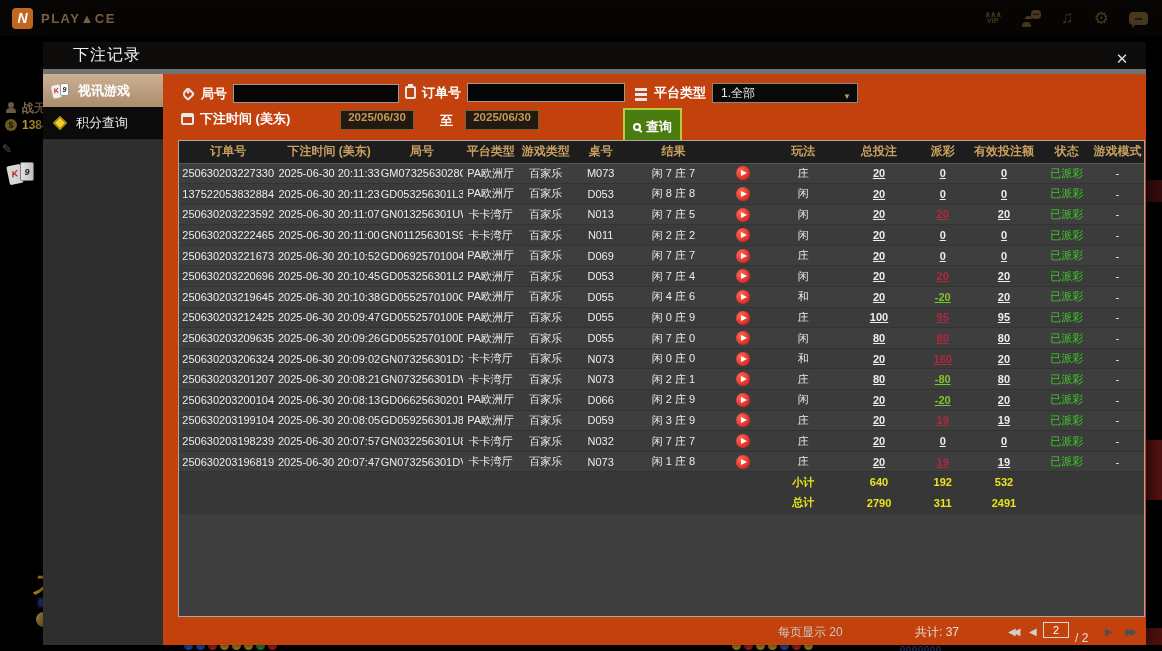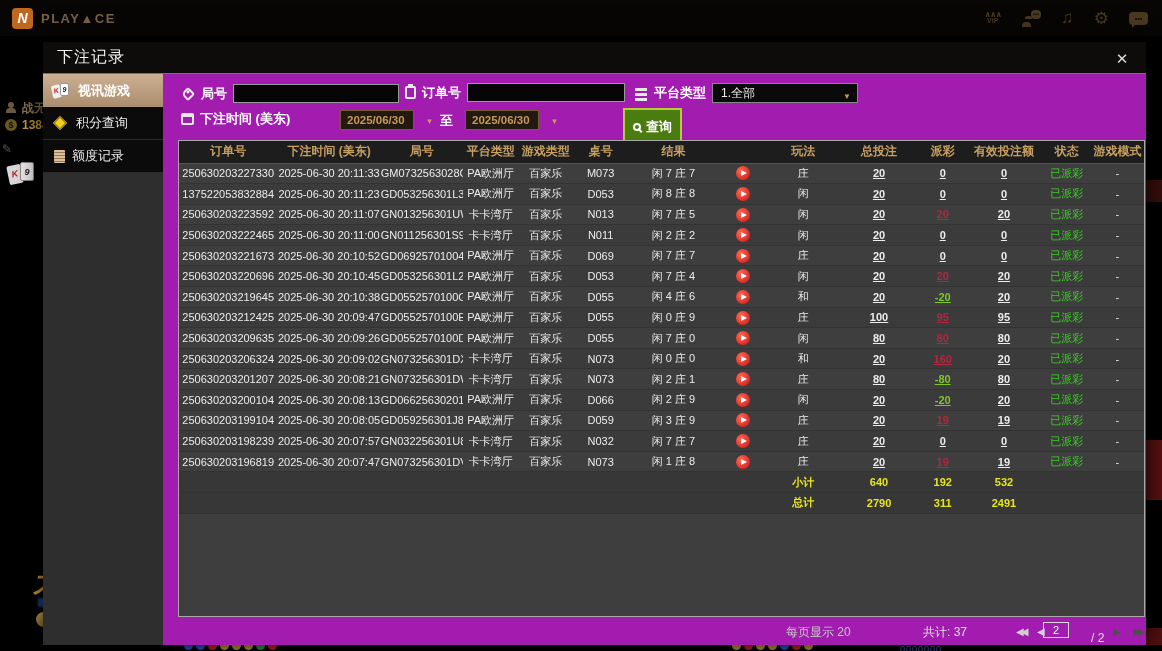--- a/index.html
+++ b/index.html
@@ -53,52 +53,52 @@
   .bg-jackpot{left:33px;top:564px;font-size:27px;font-weight:bold;font-style:italic;color:#d8a030;text-shadow:1px 1px 2px #000;}
   .bg-jackpot-blue{left:38px;top:598px;width:58px;height:9px;background:#24418a;filter:blur(1px);}
   .bg-jackpot-pill{left:36px;top:612px;width:62px;height:15px;border-radius:8px;background:linear-gradient(#d8b060,#a07830);}
   .chip-strip{bottom:1px;display:flex;gap:3px;}
   .chip{width:9px;height:9px;border-radius:50%;}
   .bg-digits{left:900px;top:644px;color:#4a6ac8;font-size:9px;letter-spacing:1px;}
   .sliver{right:0;width:16px;}
 
   
   .modal{position:absolute;left:43px;top:42px;width:1103px;height:603px;background:#0e0c0a;z-index:3;box-shadow:0 0 24px rgba(0,0,0,.9);}
-  .modal-title{height:32px;display:flex;align-items:center;padding-left:14px;color:#f0f0f0;font-size:16px;letter-spacing:1px;border-bottom:1px solid #737373;}
+  .modal-title{height:32px;display:flex;align-items:center;padding-left:30px;color:#f0f0f0;font-size:16px;letter-spacing:1px;border-bottom:5px solid #737373;}
   .close-btn{position:absolute;right:14px;top:7px;color:#ddd;font-size:15px;width:20px;height:20px;text-align:center;line-height:20px;cursor:pointer;}
 
   
   .sidebar{position:absolute;left:0;top:32px;bottom:0;width:120px;background:#2e2e2e;}
   .side-item{height:33px;background:#0b0b0b;border-bottom:1px solid #2a2a2a;display:flex;align-items:center;gap:7px;padding-left:9px;color:#e8e8e8;font-size:13px;cursor:pointer;position:relative;}
   .side-item.active{background:linear-gradient(#cdb092,#a98d6d);color:#fff;font-weight:bold;border-bottom:none;}
   .side-item.active::after{content:"";position:absolute;right:-8px;top:50%;margin-top:-8px;border-left:8px solid #b49878;border-top:8px solid transparent;border-bottom:8px solid transparent;}
   .cards-icon{position:relative;width:19px;height:16px;flex:0 0 19px;}
   .cards-icon .card{position:absolute;width:9px;height:13px;border-radius:2px;font-size:7px;font-weight:bold;text-align:center;line-height:12px;}
   .cards-icon .card.a{left:0;top:2px;background:#f0f0f0;color:#d02020;transform:rotate(-12deg);}
   .cards-icon .card.a::before{content:"K";}
   .cards-icon .card.b{left:8px;top:0;background:#fff;color:#222;border:1px solid #999;}
   .cards-icon .card.b::before{content:"9";}
   .diamond-icon{width:10px;height:10px;background:#f0d020;box-shadow:inset 0 0 0 1.5px #a08010;transform:rotate(45deg);margin:0 4px 0 3px;flex:0 0 10px;}
   .doc-icon{width:11px;height:13px;border-radius:1px;background:repeating-linear-gradient(#dcc09a 0 2px,#9a7a52 2px 3px);flex:0 0 11px;margin-left:2px;}
 
   
-  .main{position:absolute;left:120px;top:32px;right:0;bottom:0;background:#a21caf;padding-left:40px;}
+  .main{position:absolute;left:120px;top:32px;right:0;bottom:0;background:#c2410c;padding-left:40px;}
   .flabel{color:#fff;font-size:13px;font-weight:bold;white-space:nowrap;}
   .frow{position:absolute;display:flex;align-items:center;}
   .tag-icon{width:10px;height:10px;border:2px solid #e8e8e8;border-radius:2px 2px 2px 5px;transform:rotate(45deg);position:relative;margin:0 8px 0 2px;}
   .tag-icon::after{content:"";position:absolute;top:0;left:0;width:3px;height:3px;border-radius:50%;background:#e8e8e8;}
   .clip-icon{width:11px;height:13px;border:2px solid #e8e8e8;border-radius:2px;position:relative;margin-right:6px;}
   .clip-icon::after{content:"";position:absolute;top:-4px;left:1px;width:5px;height:3px;background:#e8e8e8;}
   .list-icon{width:12px;height:3px;background:#e8e8e8;box-shadow:0 5px 0 #e8e8e8,0 10px 0 #e8e8e8;margin:-8px 7px 0 0;}
   .cal-icon{width:13px;height:12px;border:2px solid #e8e8e8;border-top-width:4px;border-radius:2px;margin-right:6px;}
   .txt-input{height:19px;background:#060606;border:1px solid #9a9a9a;color:#eee;font-size:12px;padding:0 4px;outline:none;}
   .dropdown{width:146px;height:20px;background:#0a0a0a;border:1px solid #888;color:#eee;font-size:12px;display:flex;align-items:flex-end;padding-left:8px;cursor:pointer;}
   .dd-arrow{margin-left:auto;margin-right:6px;}
   .dd-arrow::before{content:"▼";color:var(--accent_gold);font-size:8px;}
-  .date-btn{height:20px;background:#221a10;border:1px solid #7a5c36;color:var(--accent_gold);font-size:11.5px;font-weight:bold;display:flex;align-items:center;gap:21px;padding:0 6px;cursor:pointer;}
+  .date-btn{height:20px;background:#221a10;border:1px solid #7a5c36;color:var(--accent_gold);font-size:11.5px;font-weight:bold;display:flex;align-items:center;gap:21px;padding:0 6px;cursor:pointer;flex-direction:column;}
   .date-btn .dd-arrow{margin:0;}
   .query-btn{height:37px;background:var(--query_green);border:2px solid var(--query_border);color:#fff;font-size:13px;font-weight:bold;display:flex;align-items:center;padding:0 8px;gap:5px;cursor:pointer;}
   .mag-icon{width:8px;height:8px;border:2px solid #fff;border-radius:50%;position:relative;}
   .mag-icon::after{content:"";position:absolute;width:2px;height:5px;background:#fff;transform:rotate(-45deg);right:-2px;bottom:-4px;}
 
   
   .panel{position:absolute;left:15px;top:66px;width:967px;height:477px;background:#3e3e3e;border:1px solid #a8a8a8;overflow:hidden;}
   table{width:100%;border-collapse:collapse;table-layout:fixed;}
   th{height:22px;background:#1d1d1d;color:var(--header_gold);font-size:12px;font-weight:bold;border-bottom:1px solid #555;white-space:nowrap;overflow:hidden;}
   td{height:20.6px;color:#ececec;font-size:11px;text-align:center;border-bottom:1px solid #333;white-space:nowrap;overflow:hidden;}
@@ -106,21 +106,21 @@
   td.bold{font-weight:bold;text-decoration:underline;}
   td.status{color:var(--status_green);}
   td.tone-win{color:var(--win_red);}
   td.tone-loss{color:var(--loss_green);}
   .playbtn{display:inline-block;width:14px;height:14px;border-radius:50%;background:radial-gradient(circle at 35% 35%,#ff6a55,#cf0f0f);position:relative;vertical-align:middle;cursor:pointer;}
   .playbtn::after{content:"";position:absolute;left:5px;top:4px;border-left:6px solid #fff;border-top:3.5px solid transparent;border-bottom:3.5px solid transparent;}
   tr.sumrow td{color:var(--sum_yellow);font-weight:bold;background:#373737;border-top:1px solid #242424;}
 
   
   .pager{position:absolute;left:0;right:0;top:543px;height:28px;}
-  .pager span{position:absolute;top:7px;font-size:12px;margin-left:8px;}
+  .pager span{position:absolute;top:7px;font-size:12px;}
   .perpage{left:615px;color:#c8c8c8;}
   .totalcount{left:752px;color:#e0e0e0;}
   .pg-first,.pg-prev{color:#d0d0d0;cursor:pointer;font-size:10px!important;top:9px!important;}
   .pg-next,.pg-last{color:#4f4f4f;cursor:pointer;font-size:10px!important;top:9px!important;}
   .pg-first{left:845px;letter-spacing:-3px;}
   .pg-first::before{content:"◀◀";}
   .pg-prev{left:866px;}
   .pg-prev::before{content:"◀";}
   .page-box{position:absolute;left:880px;top:5px;width:26px;height:16px;background:transparent;border:1px solid #d8d8d8;color:#fff;font-size:11px;text-align:center;outline:none;}
   .page-total{left:912px;color:#e0e0e0;}
@@ -196,24 +196,20 @@
         <span class="cards-icon">
             <i class="card a"></i>
             <i class="card b"></i>
           </span>
         <span>视讯游戏</span>
       </div>
       <div class="side-item">
         <span class="diamond-icon"></span>
         <span>积分查询</span>
       </div>
-      <div class="side-item">
-        <span class="doc-icon"></span>
-        <span>额度记录</span>
-      </div>
     </div>
 
     <div class="main">
 
       <div class="frow" style="left:18px;top:10px;">
         <span class="tag-icon"></span>
         <span class="flabel">局号</span>
         <input class="txt-input" style="width: 166px; margin-left: 6px;" value="">
       </div>
       <div class="frow" style="left:242px;top:9px;">

